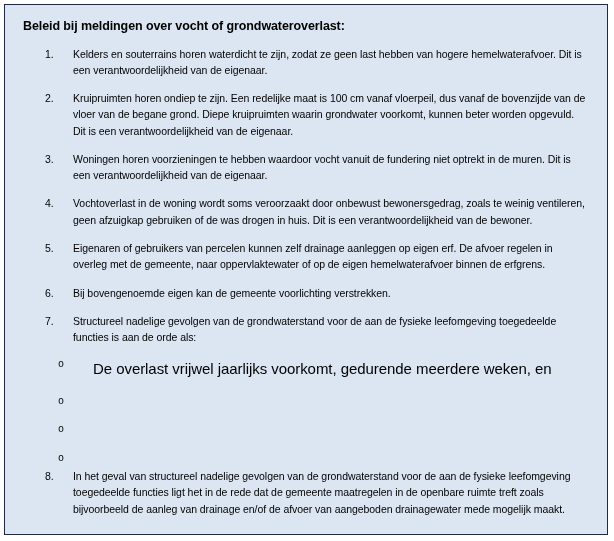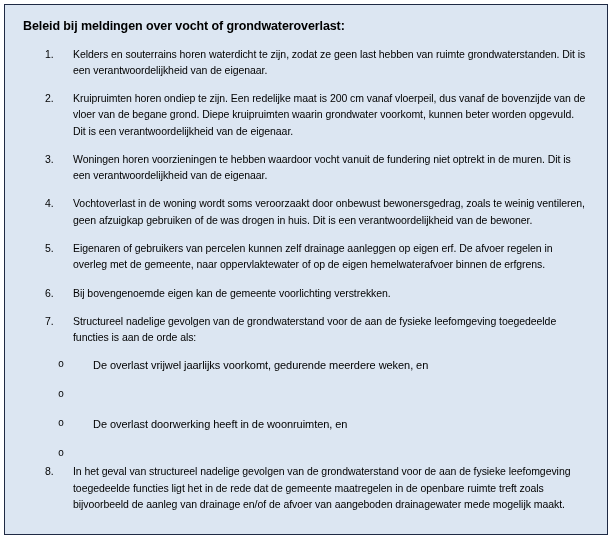--- a/index.html
+++ b/index.html
@@ -80,44 +80,44 @@
   }
   .sub-marker {
     flex: 0 0 35px;
     font-size: 10px;
     color: #000000;
     line-height: 1.55;
     font-family: "Liberation Mono", monospace;
   }
   .sub-text {
     flex: 1 1 auto;
-    font-size: 11px;
+    font-size: 15px;
     color: #000000;
     line-height: 1.55;
     letter-spacing: -0.06px;
   }
 </style>
 </head>
 <body>
 
 <div class="policy-box">
   <div class="inner">
 
     <div class="doc-title">Beleid bij meldingen over vocht of grondwateroverlast:</div>
 
     <ol class="policy-list">
 
       <li class="policy-item">
         <span class="item-num">1.</span>
-        <span class="item-text">Kelders en souterrains horen waterdicht te zijn, zodat ze geen last hebben van ruimte grondwaterstanden. Dit is een verantwoordelijkheid van de eigenaar.</span>
+        <span class="item-text">Kelders en souterrains horen waterdicht te zijn, zodat ze geen last hebben van hogere hemelwaterafvoer. Dit is een verantwoordelijkheid van de eigenaar.</span>
       </li>
 
       <li class="policy-item">
         <span class="item-num">2.</span>
-        <span class="item-text">Kruipruimten horen ondiep te zijn. Een redelijke maat is 200 cm vanaf vloerpeil, dus vanaf de bovenzijde van de vloer van de begane grond. Diepe kruipruimten waarin grondwater voorkomt, kunnen beter worden opgevuld. Dit is een verantwoordelijkheid van de eigenaar.</span>
+        <span class="item-text">Kruipruimten horen ondiep te zijn. Een redelijke maat is 100 cm vanaf vloerpeil, dus vanaf de bovenzijde van de vloer van de begane grond. Diepe kruipruimten waarin grondwater voorkomt, kunnen beter worden opgevuld. Dit is een verantwoordelijkheid van de eigenaar.</span>
       </li>
 
       <li class="policy-item">
         <span class="item-num">3.</span>
         <span class="item-text">Woningen horen voorzieningen te hebben waardoor vocht vanuit de fundering niet optrekt in de muren. Dit is een verantwoordelijkheid van de eigenaar.</span>
       </li>
 
       <li class="policy-item">
         <span class="item-num">4.</span>
         <span class="item-text">Vochtoverlast in de woning wordt soms veroorzaakt door onbewust bewonersgedrag, zoals te weinig ventileren, geen afzuigkap gebruiken of de was drogen in huis. Dit is een verantwoordelijkheid van de bewoner.</span>
@@ -141,21 +141,20 @@
       <ul class="sub-list">
         <li class="sub-item">
           <span class="sub-marker">o</span>
           <span class="sub-text">De overlast vrijwel jaarlijks voorkomt, gedurende meerdere weken, en</span>
         </li>
         <li class="sub-item">
           <span class="sub-marker">o</span>
         </li>
         <li class="sub-item">
           <span class="sub-marker">o</span>
-          <span class="sub-text">De overlast doorwerking heeft in de woonruimten, en</span>
         </li>
         <li class="sub-item">
           <span class="sub-marker">o</span>
         </li>
       </ul>
 
       <li class="policy-item">
         <span class="item-num">8.</span>
         <span class="item-text">In het geval van structureel nadelige gevolgen van de grondwaterstand voor de aan de fysieke leefomgeving toegedeelde functies ligt het in de rede dat de gemeente maatregelen in de openbare ruimte treft zoals bijvoorbeeld de aanleg van drainage en/of de afvoer van aangeboden drainagewater mede mogelijk maakt.</span>
       </li>

